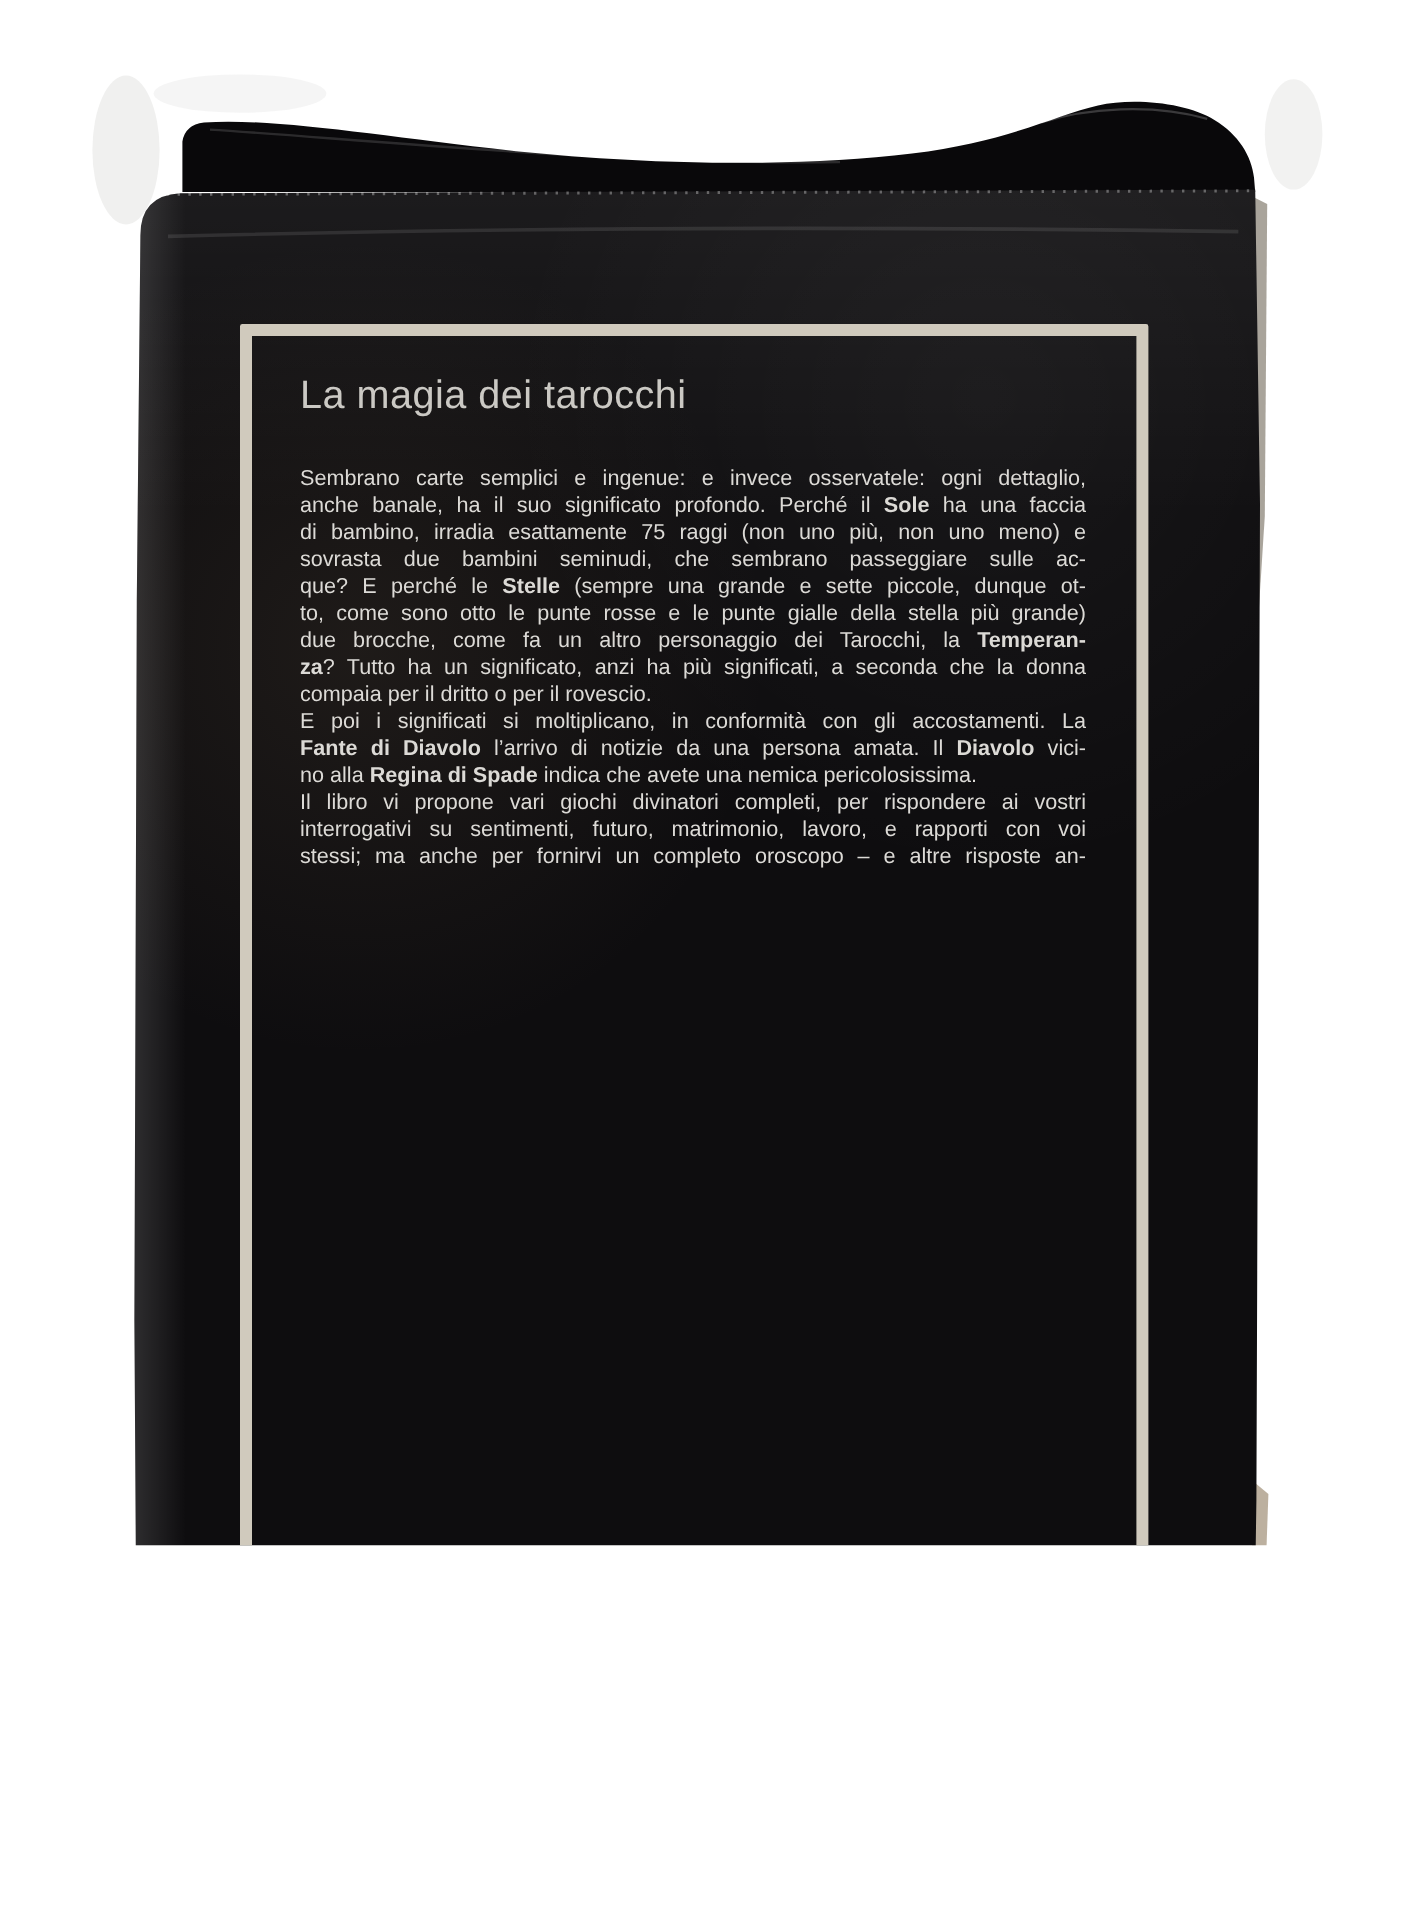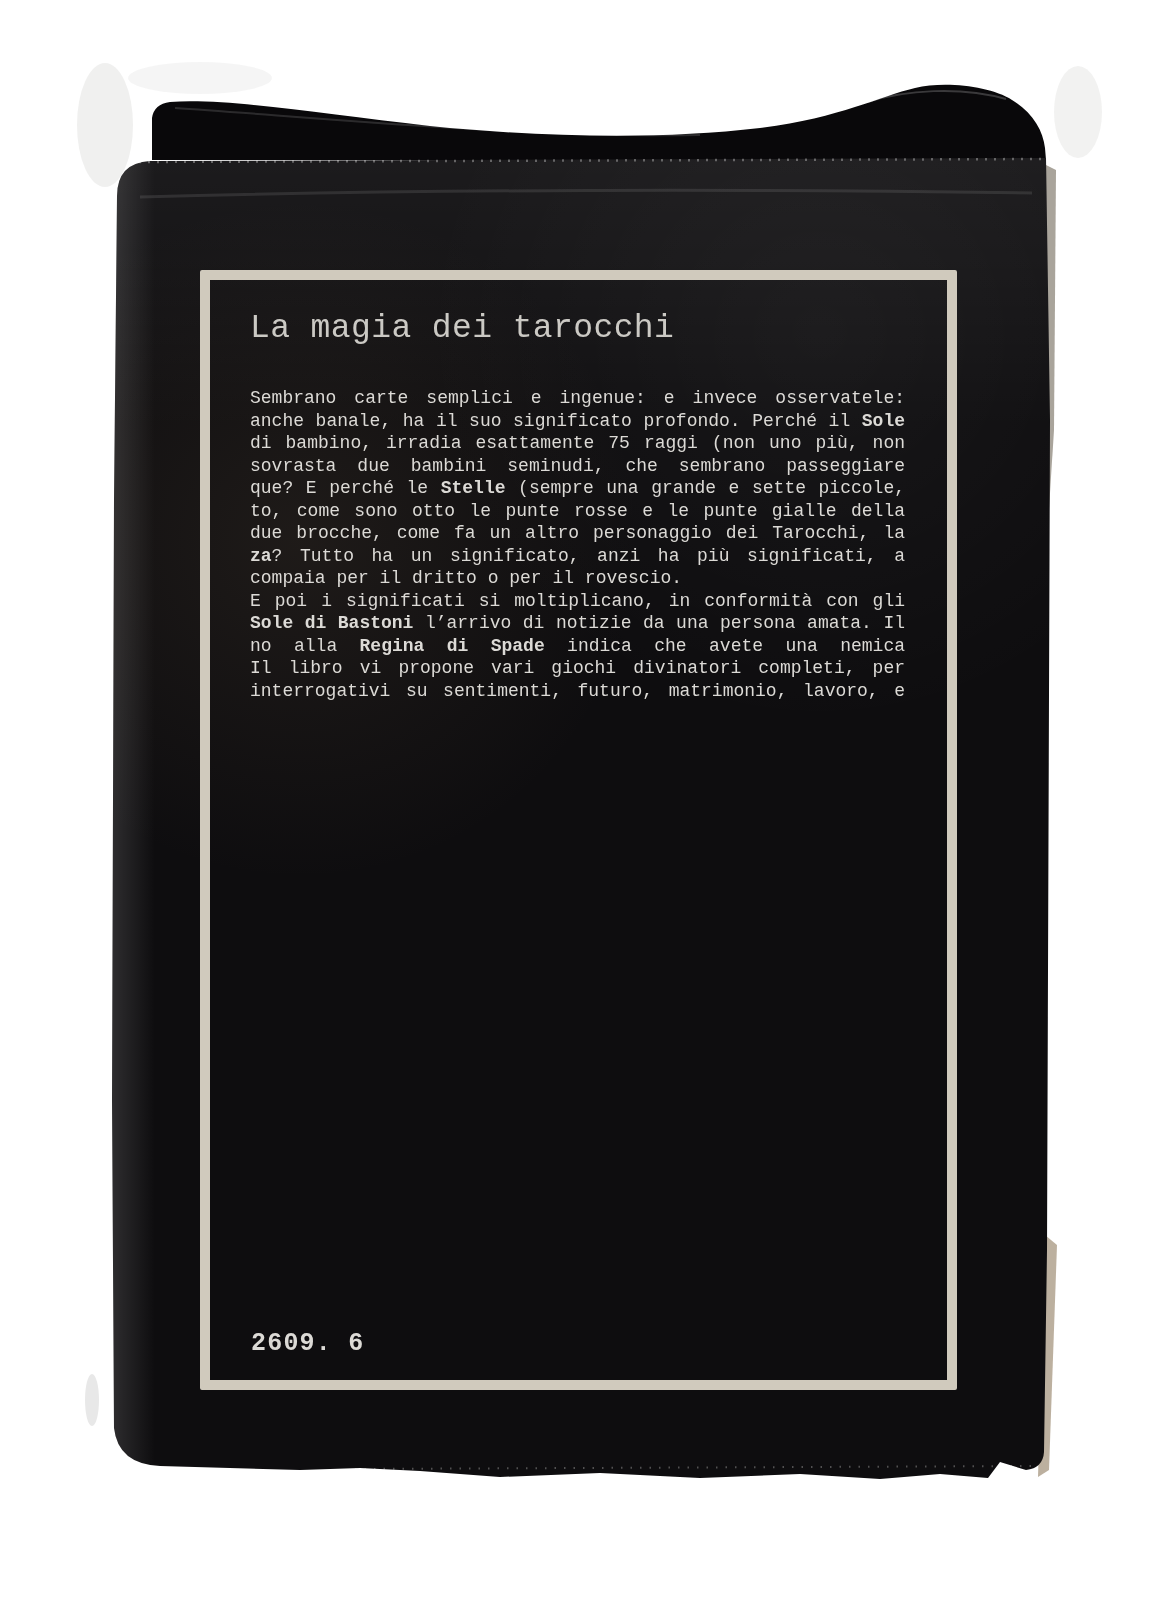--- a/index.html
+++ b/index.html
@@ -1,22 +1,22 @@
 <!DOCTYPE html>
 <html style="--page-bg: #ffffff; --cover: #0e0d0f; --flap: #09080a; --frame-border: #d0cabd; --title-text: #cbc9c4; --body-text: #dcdad6;"><head>
 <meta charset="utf-8">
 <style>
   html, body { margin: 0; padding: 0; background: #ffffff; }
   .stage {
     position: relative;
     width: 1171px;
-    height: 1600px;
+    height: 1288px;
     overflow: hidden;
     background: var(--page-bg, #ffffff);
-    font-family: Liberation Mono, monospace;
+    font-family: Liberation Sans, sans-serif;
   }
   svg.book-photo { position: absolute; left: 0; top: 0; z-index: 1; }
   .frame {
     position: absolute;
     left: 200px; top: 270px;
     width: 757px; height: 1120px;
     border: 10px solid var(--frame-border, #d2ccbf);
     box-sizing: border-box;
     border-radius: 2px;
     z-index: 2;
@@ -135,24 +135,25 @@
         <div class="line j"><span>di bambino, irradia esattamente 75 raggi (non uno più, non uno meno) e</span></div>
         <div class="line j"><span>sovrasta due bambini seminudi, che sembrano passeggiare sulle ac-</span></div>
         <div class="line j"><span>que? E perché le </span><b>Stelle</b><span> (sempre una grande e sette piccole, dunque ot-</span></div>
         <div class="line j"><span>to, come sono otto le punte rosse e le punte gialle della stella più grande)</span></div>
         <div class="line j"><span>due brocche, come fa un altro personaggio dei Tarocchi, la </span><b>Temperan-</b></div>
         <div class="line j"><b>za</b><span>? Tutto ha un significato, anzi ha più significati, a seconda che la donna</span></div>
         <div class="line"><span>compaia per il dritto o per il rovescio.</span></div>
       </div>
       <div class="para">
         <div class="line j"><span>E poi i significati si moltiplicano, in conformità con gli accostamenti. La</span></div>
-        <div class="line j"><b>Sole di Bastoni</b><span> l’arrivo di notizie da una persona amata. Il </span><b>Diavolo</b><span> vici-</span></div>
+        <div class="line j"><b>Fante di Diavolo</b><span> l’arrivo di notizie da una persona amata. Il </span><b>Diavolo</b><span> vici-</span></div>
         <div class="line"><span>no alla </span><b>Regina di Spade</b><span> indica che avete una nemica pericolosissima.</span></div>
       </div>
       <div class="para">
-        <div class="line j"><span>Il libro vi propone vari giochi divinatori completi, per rispondere ai stessi</span></div>
+        <div class="line j"><span>Il libro vi propone vari giochi divinatori completi, per rispondere ai vostri</span></div>
         <div class="line j"><span>interrogativi su sentimenti, futuro, matrimonio, lavoro, e rapporti con voi</span></div>
+        <div class="line j"><span>stessi; ma anche per fornirvi un completo oroscopo – e altre risposte an-</span></div>
       </div>
     </div>
 
   <div class="series-number">2609. 6</div>
 
 </div>
 
 </body></html>

